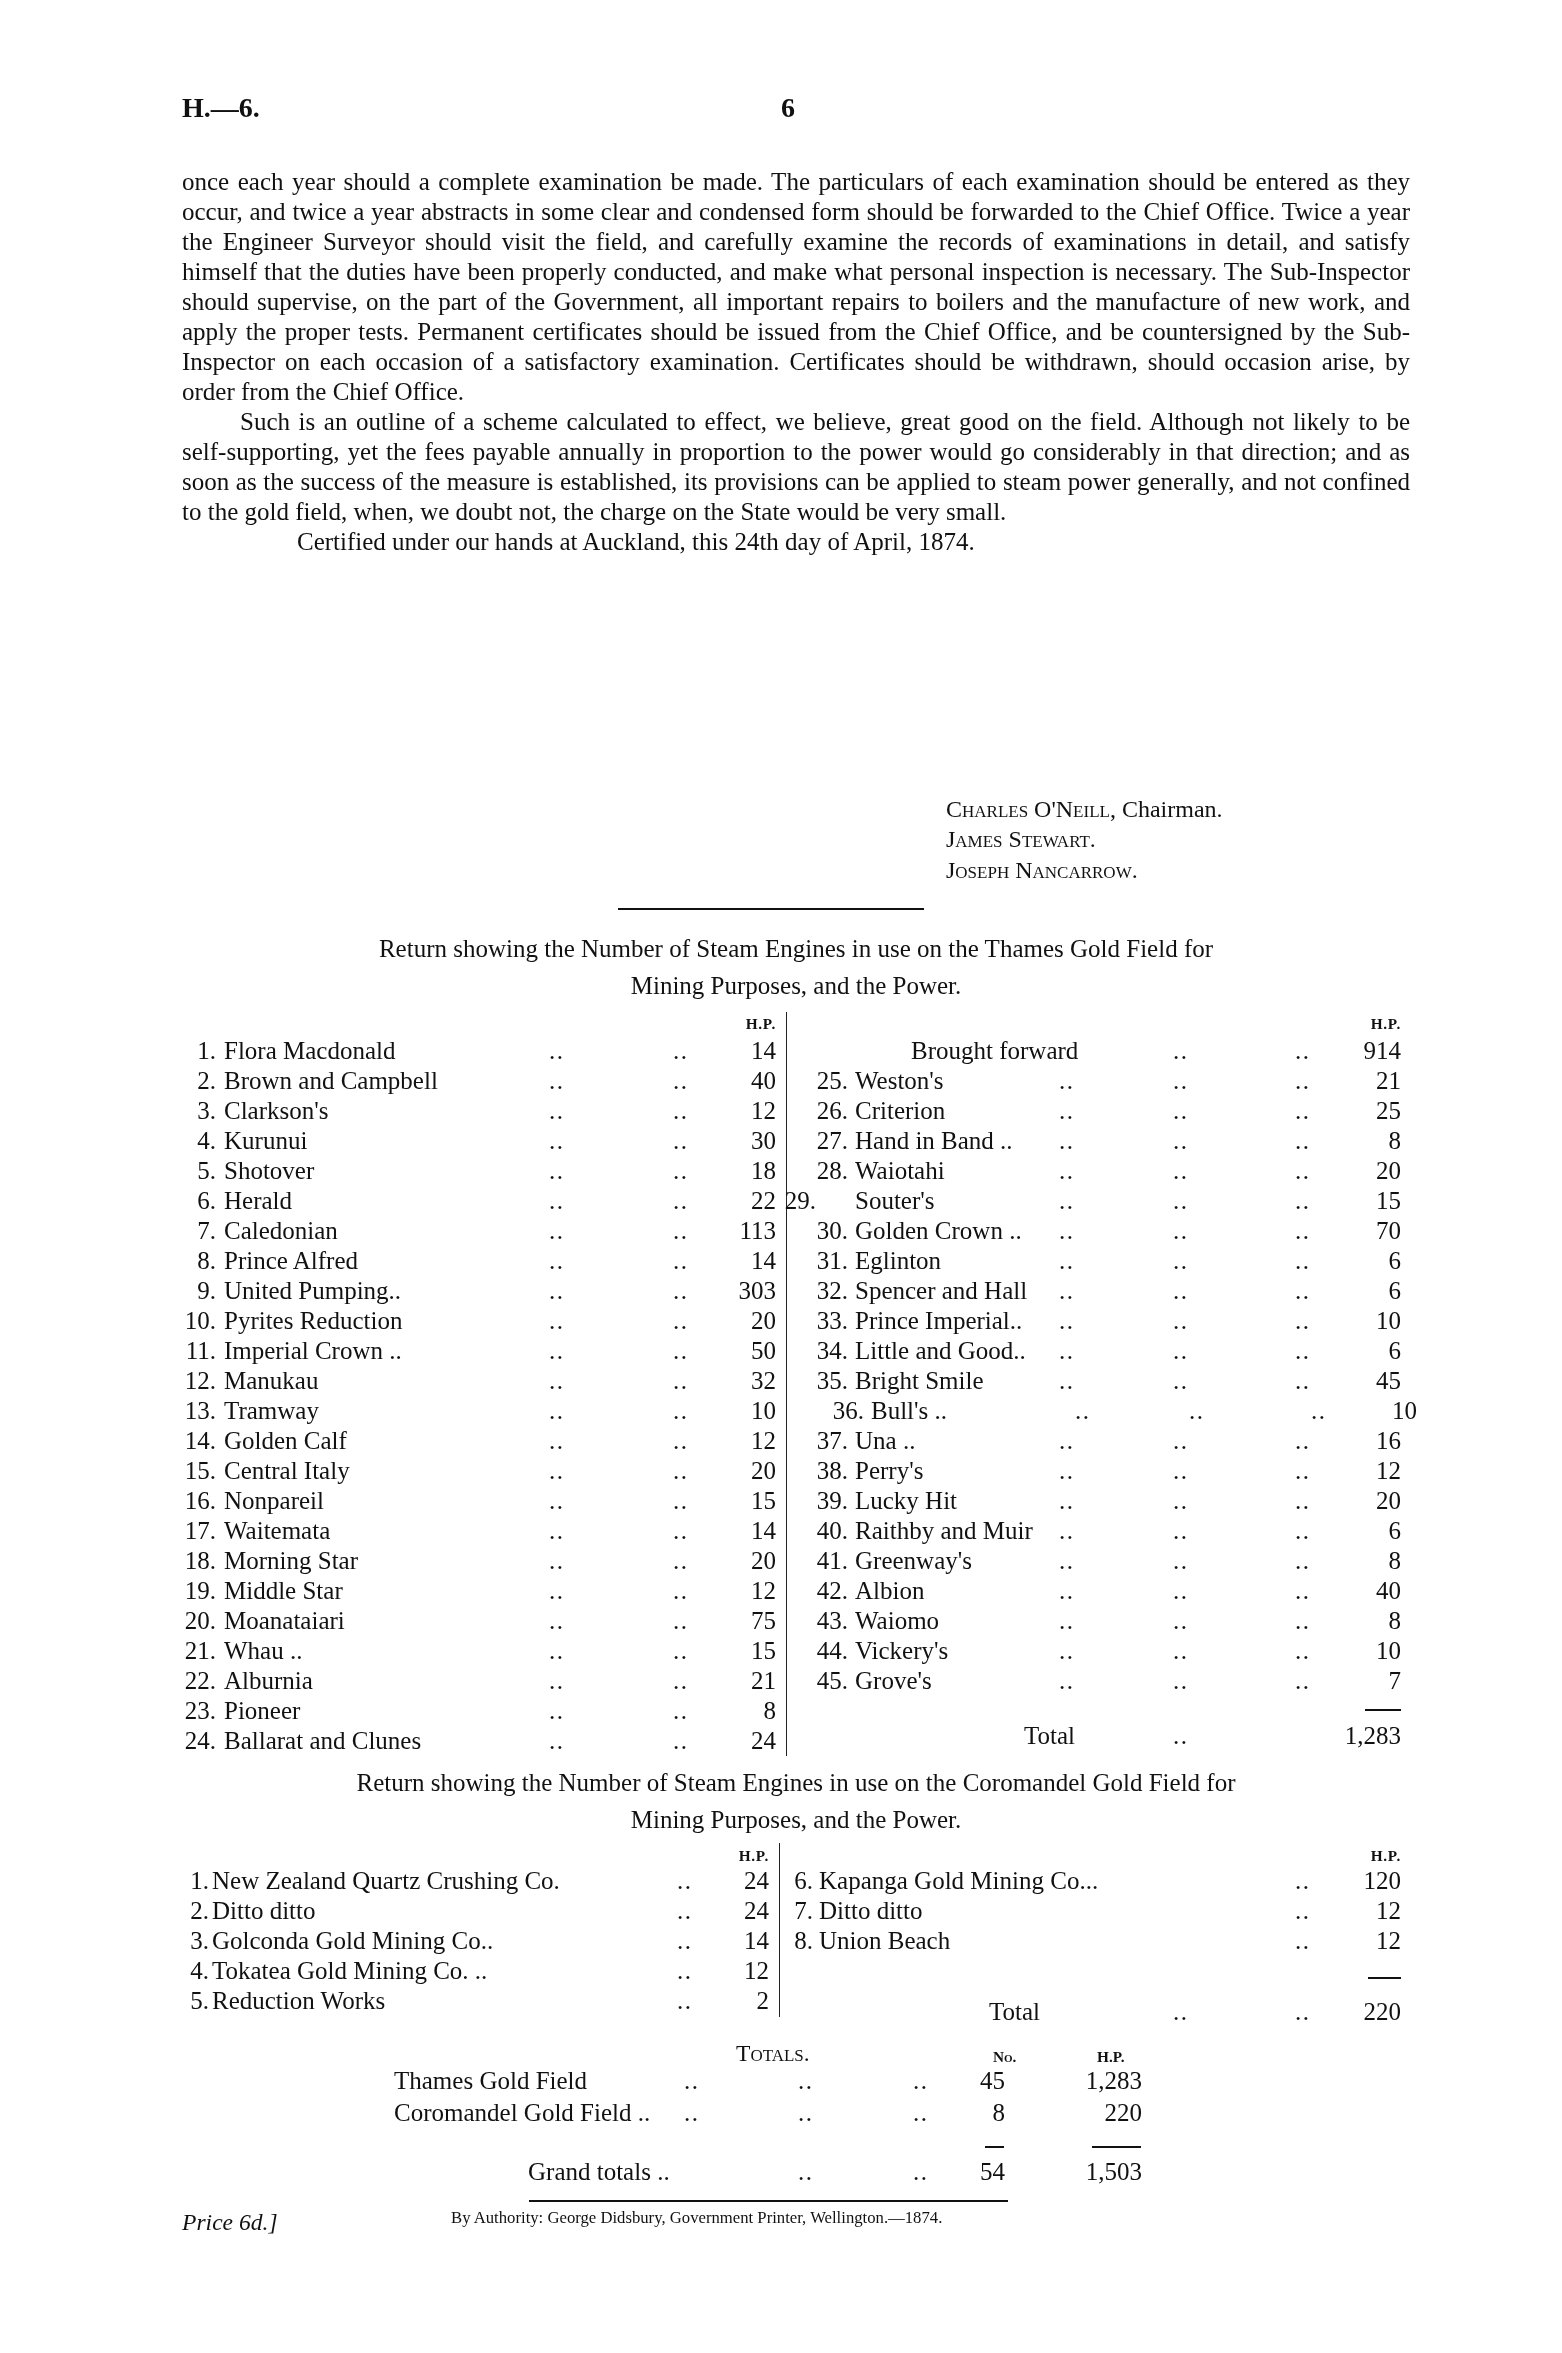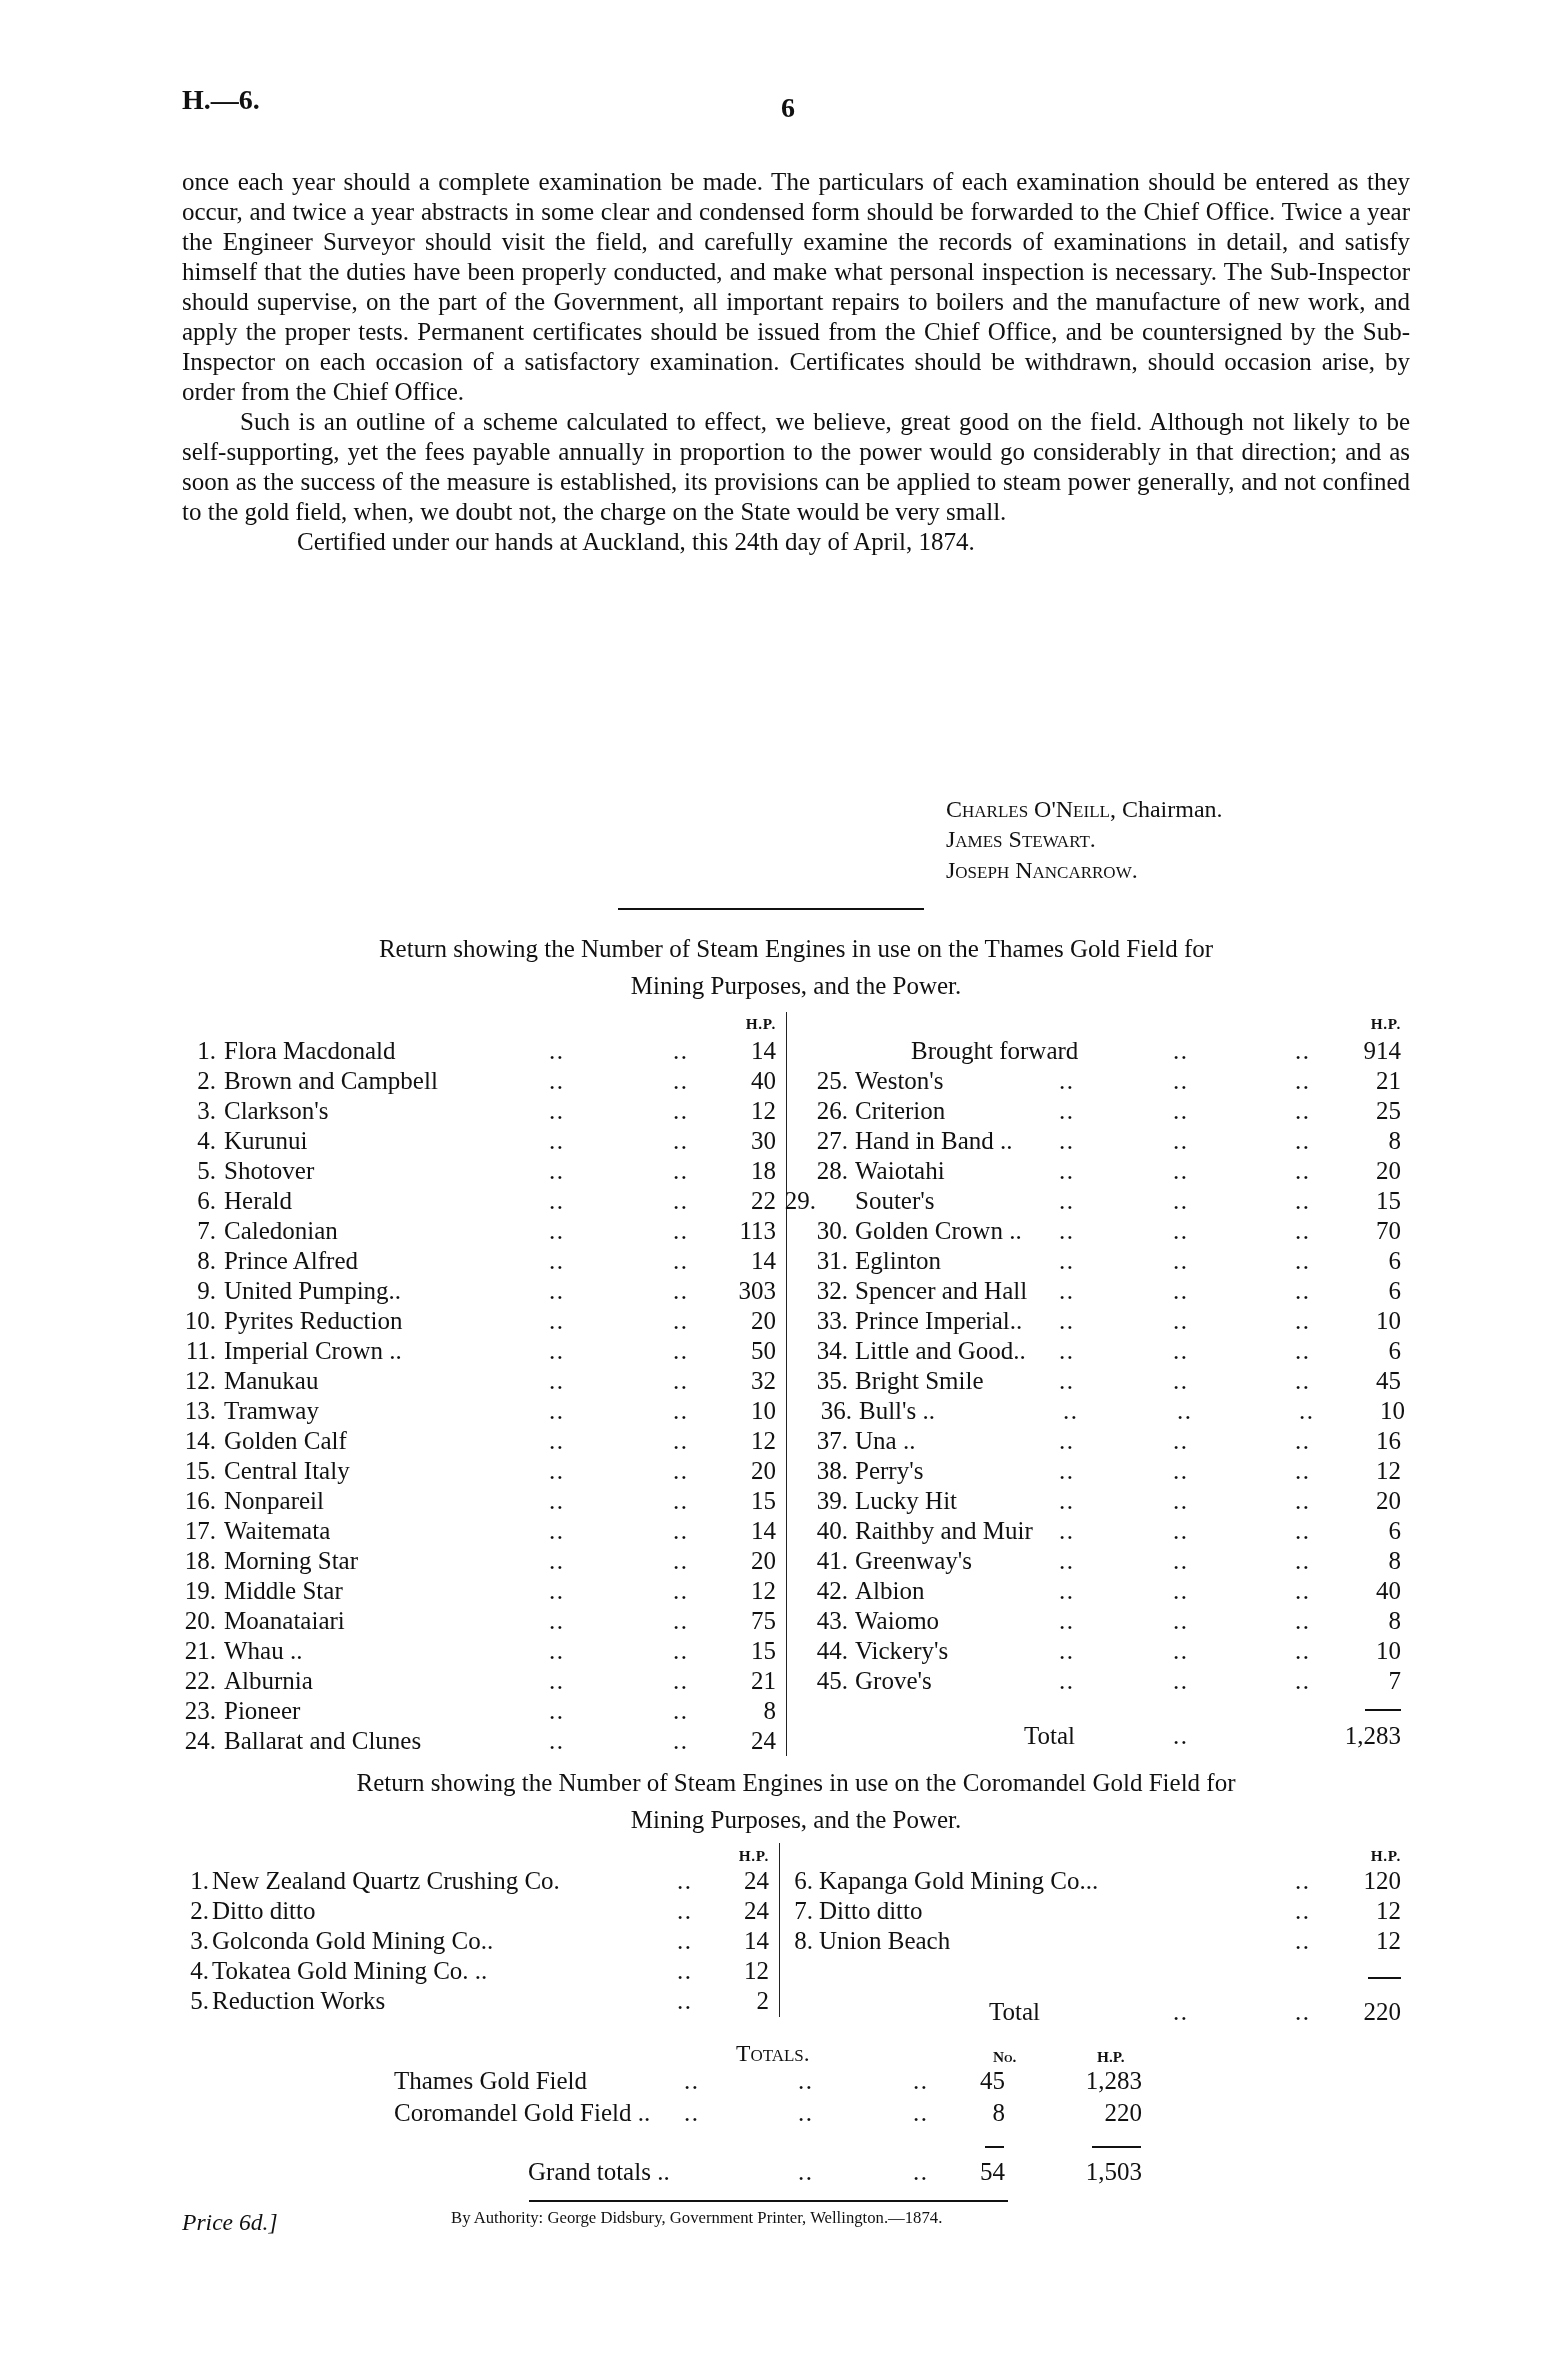--- a/index.html
+++ b/index.html
@@ -1,19 +1,19 @@
 <!DOCTYPE html>
 <html style="font-size:11px"><head>
 <meta charset="utf-8">
 <style>
   html, body { margin: 0; padding: 0; background: #ffffff; }
   body { width: 1563px; height: 2354px; position: relative; overflow: hidden;
          font-family: "Liberation Serif", "DejaVu Serif", serif; color: #111; }
   .abs { position: absolute; }
-  .header-code { left: 182px; top: 84px; font-size: 28px; font-weight: bold; }
+  .header-code { left: 182px; top: 92px; font-size: 28px; font-weight: bold; }
   .page-num { left: 781px; top: 92px; font-size: 28px; font-weight: bold; }
   .body-text { left: 182px; top: 167px; width: 1228px; font-size: 25px; line-height: 30px; text-align: justify; }
   .body-text p { margin: 0; text-indent: 0; }
   .body-text p.indent { text-indent: 58px; }
   .body-text p.cert { text-indent: 115px; }
   .sig { left: 946px; font-size: 24px; font-variant: small-caps; }
   .sig .role { font-variant: normal; }
   .rule { position: absolute; height: 2.1px; background: #111; }
   .heading { left: 182px; width: 1228px; font-size: 25px; line-height: 37px; text-align: center; }
   .sc { font-variant: small-caps; }
@@ -321,21 +321,21 @@
       <span class="val" style="left:1318px; width:83px;">6</span>
     </div>
     <div class="row" style="top:1366px; left:0; width:1563px;">
       <span class="num" style="left:798px; width:50px;">35.</span>
       <span class="name" style="left:855px;">Bright Smile</span>
       <span class="dots" style="left:1059px;">..</span>
       <span class="dots" style="left:1173px;">..</span>
       <span class="dots" style="left:1295px;">..</span>
       <span class="val" style="left:1318px; width:83px;">45</span>
     </div>
-    <div class="row" style="top:1396px; left:4px; width:1525px;">
+    <div class="row" style="top:1396px; left:16px; width:1525px;">
       <span class="num" style="left:798px; width:50px;">36.</span>
       <span class="name" style="left:855px;">Bull's ..</span>
       <span class="dots" style="left:1059px;">..</span>
       <span class="dots" style="left:1173px;">..</span>
       <span class="dots" style="left:1295px;">..</span>
       <span class="val" style="left:1318px; width:83px;">10</span>
     </div>
     <div class="row" style="top:1426px; left:0; width:1563px;">
       <span class="num" style="left:798px; width:50px;">37.</span>
       <span class="name" style="left:855px;">Una ..</span>

